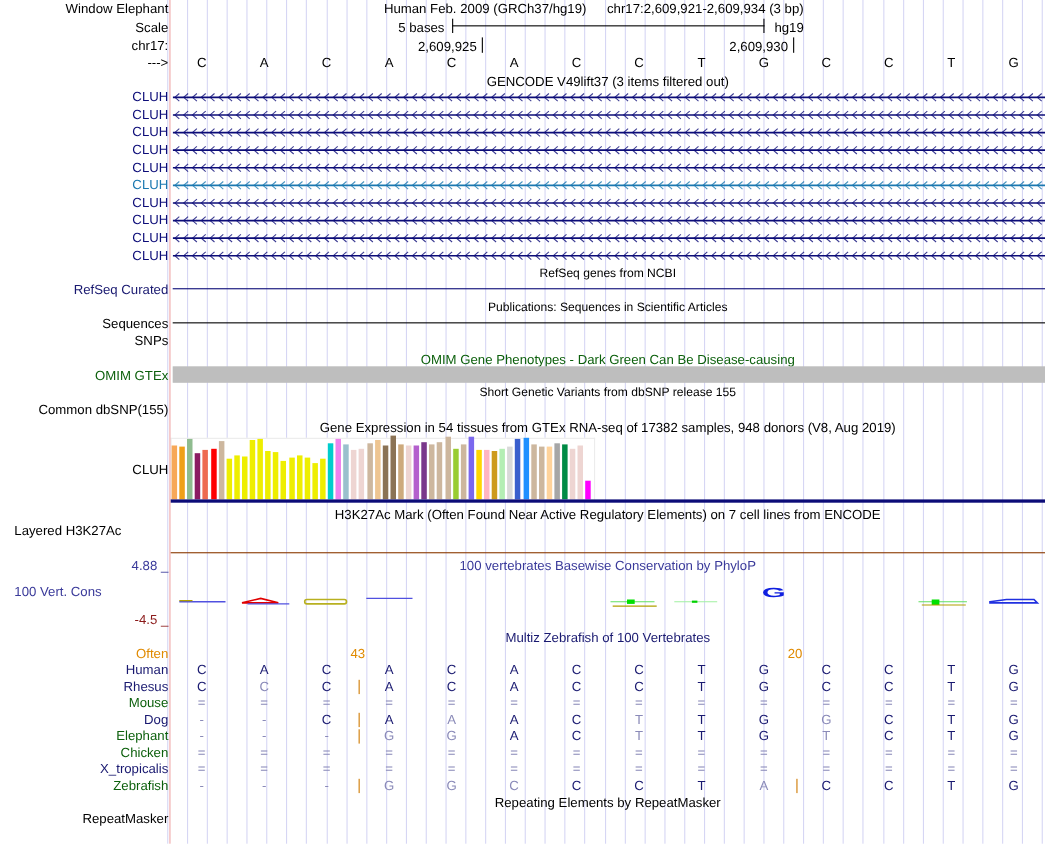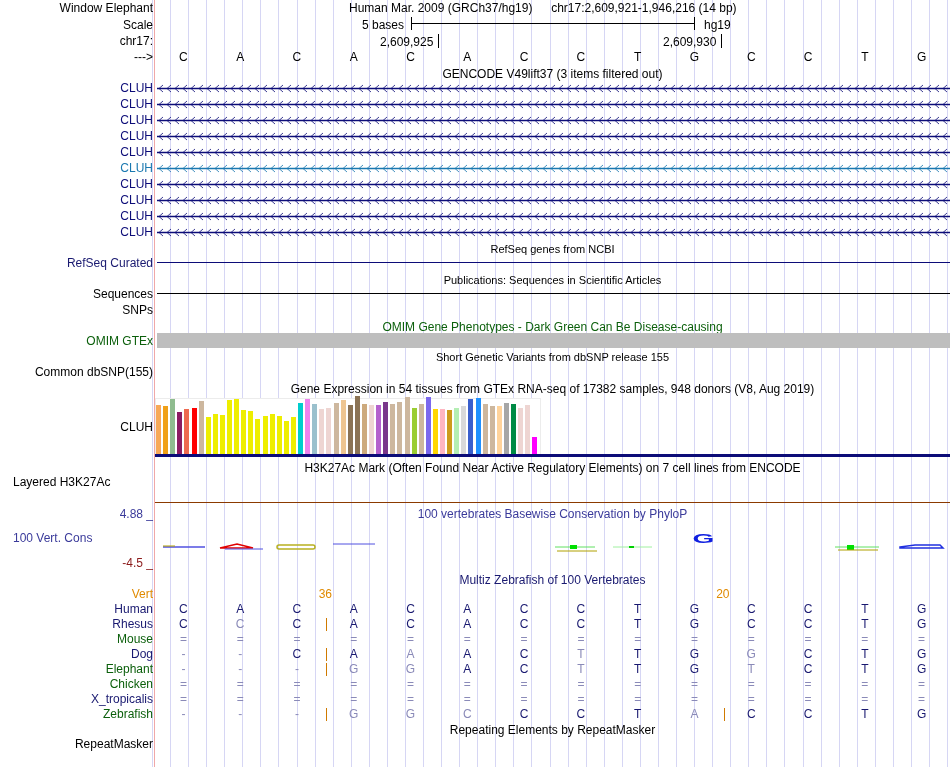--- a/index.html
+++ b/index.html
@@ -73,23 +73,23 @@
     <div class="vline" style="left: 792.08px;"></div>
   </div>
 <div id="redline"></div>
 
 <div class="lab" style="top:1px">Window Elephant</div>
 <div class="lab" style="top:18px">Scale</div>
 <div class="lab" style="top:34px">chr17:</div>
 <div class="lab" style="top:50px">---&gt;</div>
 
 <div style="position:absolute;left:349px;top:1px;white-space:nowrap;line-height:14px;z-index:2">
-  <span>Human Mar. 2009 (GRCh37/hg19)</span>
+  <span>Human Feb. 2009 (GRCh37/hg19)</span>
   <span style="display:inline-block;width:12px"></span>
-  <span>chr17:2,609,921-1,946,216 (14 bp)</span>
+  <span>chr17:2,609,921-2,609,934 (3 bp)</span>
 </div>
 <div style="position:absolute;left:362px;top:18px;line-height:14px;z-index:2">5 bases</div>
 <div style="position:absolute;left:411px;top:17px;width:1px;height:13px;background:#000;z-index:2"></div>
 <div style="position:absolute;left:411px;top:23px;width:284px;height:1px;background:#000;z-index:2"></div>
 <div style="position:absolute;left:694px;top:17px;width:1px;height:13px;background:#000;z-index:2"></div>
 <div style="position:absolute;left:704px;top:18px;line-height:14px;z-index:2">hg19</div>
 <div style="position:absolute;left:380px;top:35px;line-height:14px;z-index:2">2,609,925</div>
 <div style="position:absolute;left:438px;top:34px;width:1px;height:14px;background:#000;z-index:2"></div>
 <div style="position:absolute;left:663px;top:35px;line-height:14px;z-index:2">2,609,930</div>
 <div style="position:absolute;left:721px;top:34px;width:1px;height:14px;background:#000;z-index:2"></div>
@@ -1262,23 +1262,23 @@
   <line x1="458" y1="22" x2="497" y2="22" stroke="#a0f0a0" stroke-width="1"></line>
   <rect x="474" y="21" width="5" height="2" fill="#00d000"></rect>
   <text x="537" y="20" font-size="20" font-weight="bold" fill="#1020e0" transform="scale(1.4,0.6) translate(-153,10)">G</text>
   <line x1="680" y1="22" x2="724" y2="22" stroke="#60e060" stroke-width="1"></line>
   <rect x="692" y="20" width="7" height="5" fill="#00e000"></rect>
   <line x1="683" y1="25" x2="723" y2="25" stroke="#b0a000" stroke-width="1"></line>
   <path d="M745 22 L760 20 L785 20 L788 23 L745 23 Z" fill="none" stroke="#2030e0" stroke-width="1.5"></path>
 </svg>
 
 <div class="ctr navy" style="top:573px">Multiz Zebrafish of 100 Vertebrates</div>
-<div class="lab orange" style="top:587px">Vert</div>
+<div class="lab orange" style="top:587px">Often</div>
 <div id="gap-counts">
-    <div class="base orange" style="left: 325.357px; top: 587px;">36</div>
+    <div class="base orange" style="left: 325.357px; top: 587px;">43</div>
     <div class="base orange" style="left: 722.857px; top: 587px;">20</div>
   </div>
 <div id="multiz-rows">
     <div class="lab" style="top: 602px; color: rgb(25, 25, 112);">Human</div>
     <div class="base" style="left: 183.393px; top: 602px; color: rgb(25, 25, 112);">C</div>
     <div class="base" style="left: 240.179px; top: 602px; color: rgb(25, 25, 112);">A</div>
     <div class="base" style="left: 296.964px; top: 602px; color: rgb(25, 25, 112);">C</div>
     <div class="base" style="left: 353.75px; top: 602px; color: rgb(25, 25, 112);">A</div>
     <div class="base" style="left: 410.536px; top: 602px; color: rgb(25, 25, 112);">C</div>
     <div class="base" style="left: 467.321px; top: 602px; color: rgb(25, 25, 112);">A</div>

